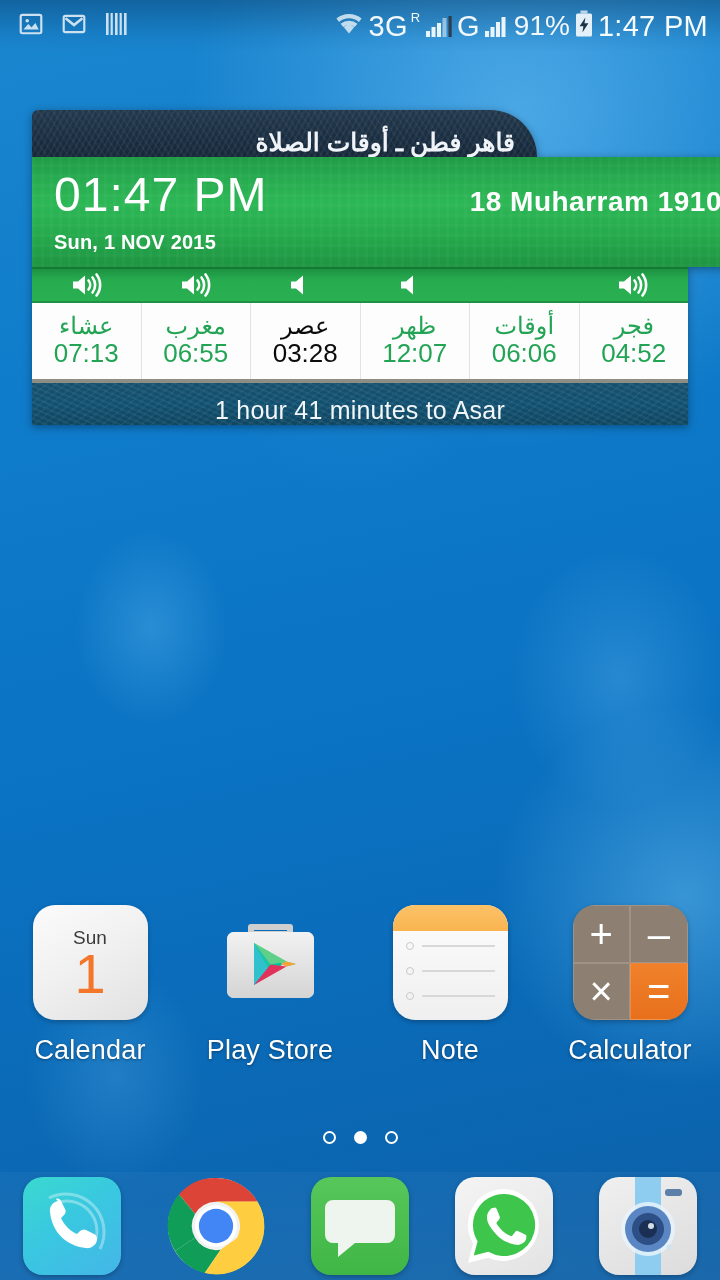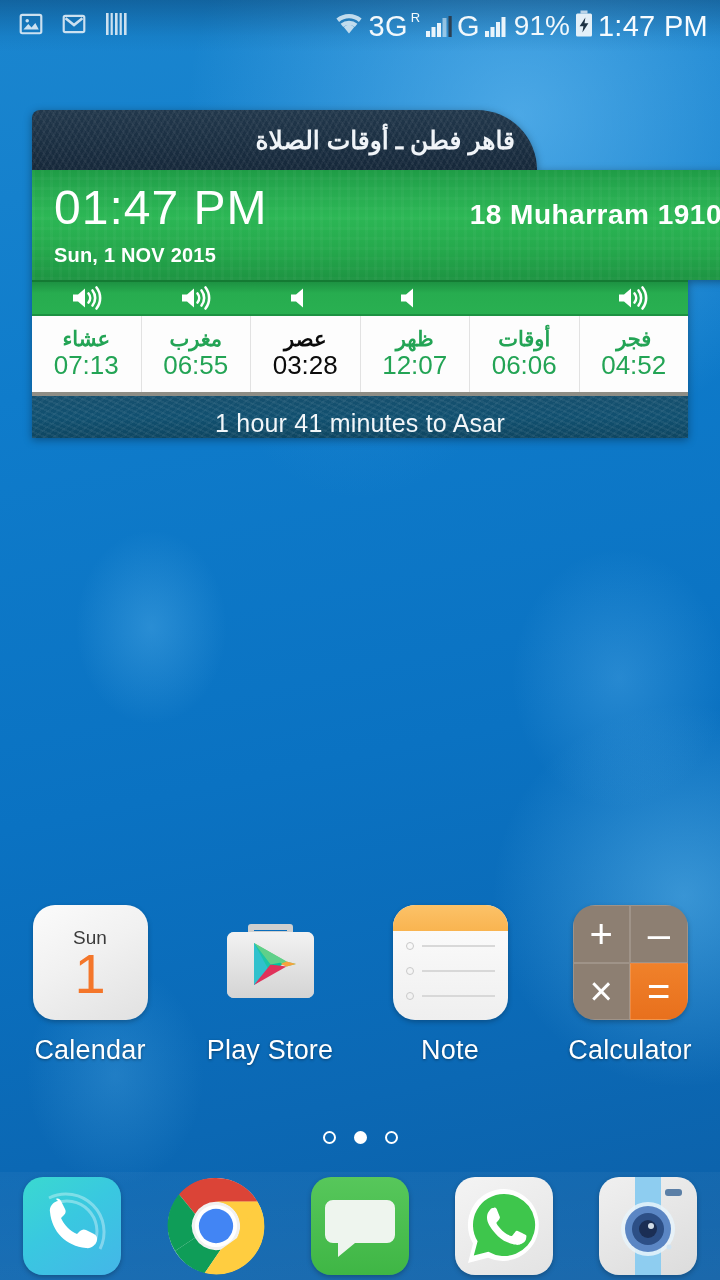--- a/index.html
+++ b/index.html
@@ -49,27 +49,27 @@
   .sb-pct{ font-size:28px; color:#f2f8fc; line-height:1; }
 
   
   #widget{
     position:absolute; left:32px; top:110px; width:656px;
     z-index:30;
     filter:drop-shadow(0 2px 4px rgba(0,0,0,.35));
   }
   
   #w-header{
-    position:relative; height:60px; width:505px;
+    position:relative; height:47px; width:505px;
     background:
       repeating-linear-gradient(118deg, rgba(255,255,255,.045) 0 2px, rgba(0,0,0,0) 2px 5px),
       repeating-linear-gradient(56deg, rgba(255,255,255,.035) 0 2px, rgba(0,0,0,0) 2px 6px),
       linear-gradient(180deg,#22384c 0%,#1b2f42 55%,#16283a 100%);
     border-radius:12px 90px 0 0;
-    display:flex; align-items:center; justify-content:flex-end;
+    display:flex; align-items:flex-end; justify-content:flex-end;
     padding-right:22px;
     overflow:hidden;
   }
   #w-title{
     font-size:25px; font-weight:700; color:#f0f4f8;
     direction:rtl; letter-spacing:.3px; white-space:nowrap;
   }
   
   #w-time{
     position:relative; height:110px; width:712px;
@@ -105,21 +105,21 @@
     display:flex; width:656px; height:78px;
     background:#fdfdfd;
     border-top:2px solid #1d9242;
   }
   .pr-cell{
     flex:1 1 0; display:flex; flex-direction:column;
     align-items:center; justify-content:center;
     border-left:1px solid #e2e2e2;
   }
   .pr-cell:first-child{ border-left:none; }
-  .pr-name{ font-size:21px; line-height:1.05; direction:rtl; color:#23a455; font-weight:700; }
+  .pr-name{ font-size:24px; line-height:1.05; direction:rtl; color:#23a455; font-weight:400; }
   .pr-time{ font-size:26px; line-height:1.15; color:#23a455; font-weight:400; margin-top:1px; }
   .pr-cell.next .pr-name, .pr-cell.next .pr-time{ color:#0b0b0b; }
   
   #w-footer{
     width:656px; height:46px;
     display:flex; align-items:flex-end; justify-content:center;
     background:
       repeating-linear-gradient(24deg, rgba(255,255,255,.05) 0 2px, rgba(0,0,0,0) 2px 5px),
       repeating-linear-gradient(-38deg, rgba(255,255,255,.04) 0 2px, rgba(0,0,0,0) 2px 6px),
       linear-gradient(180deg,#16506e 0%,#115070 50%,#0e4661 100%);

